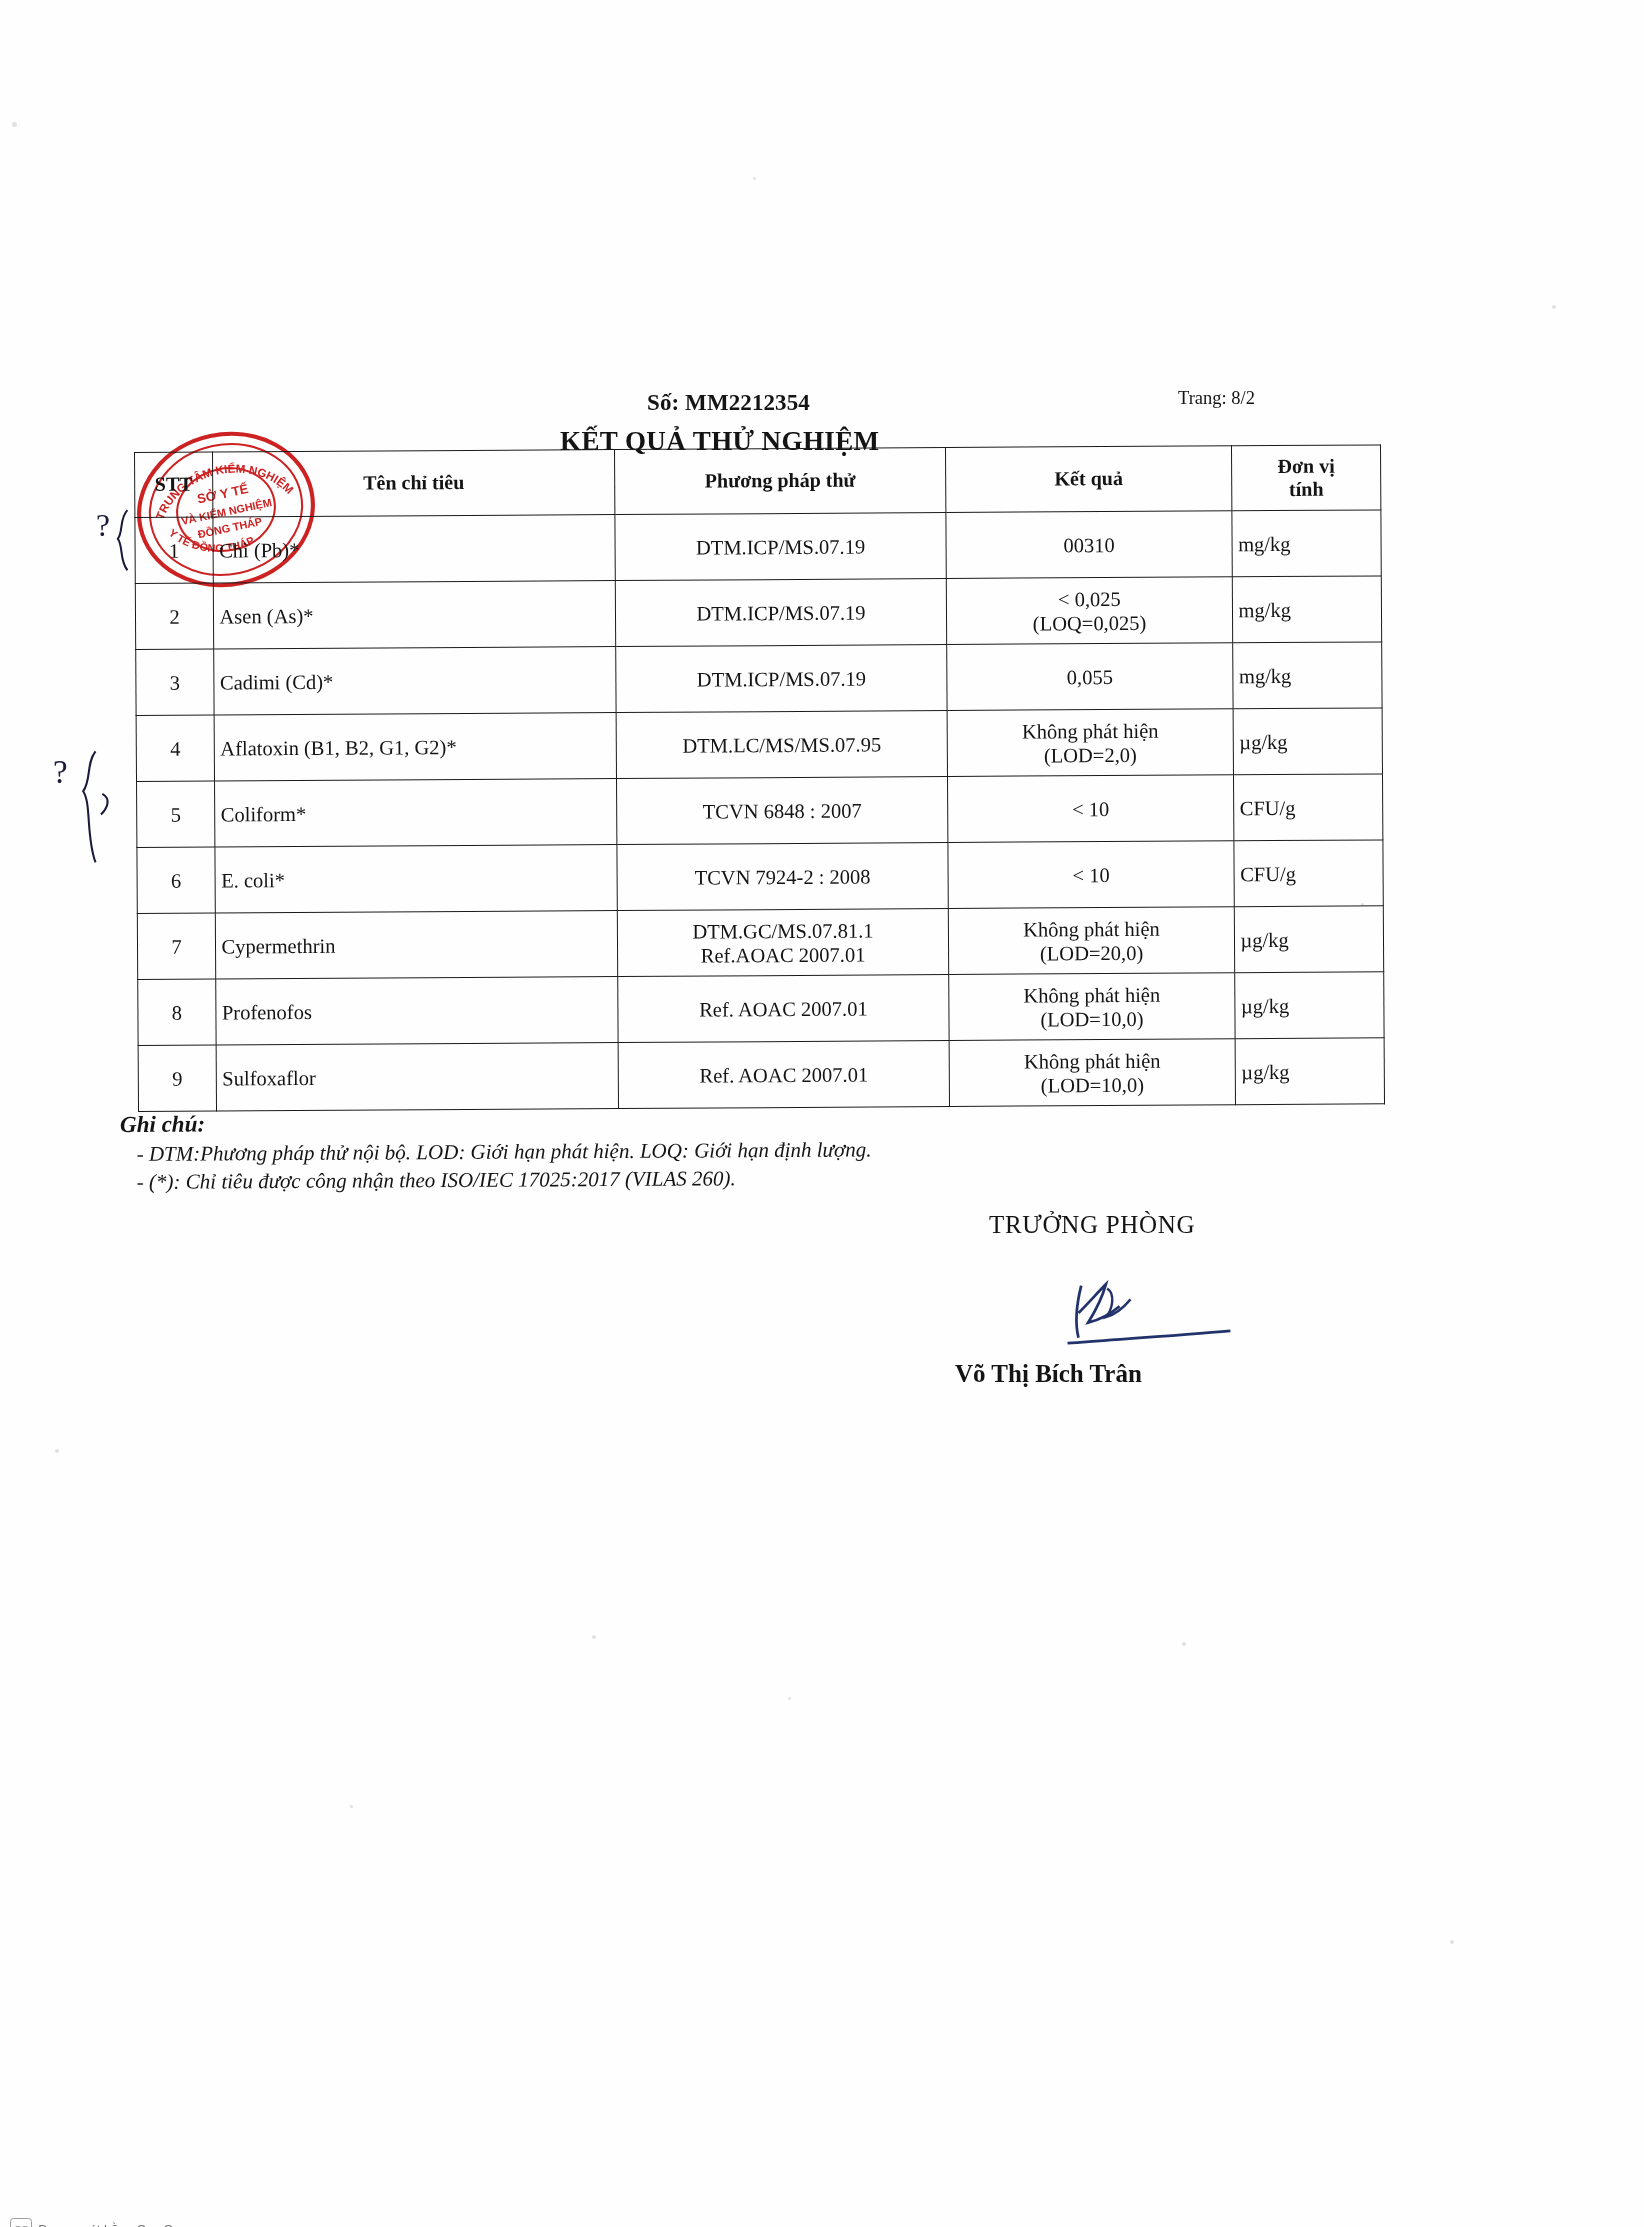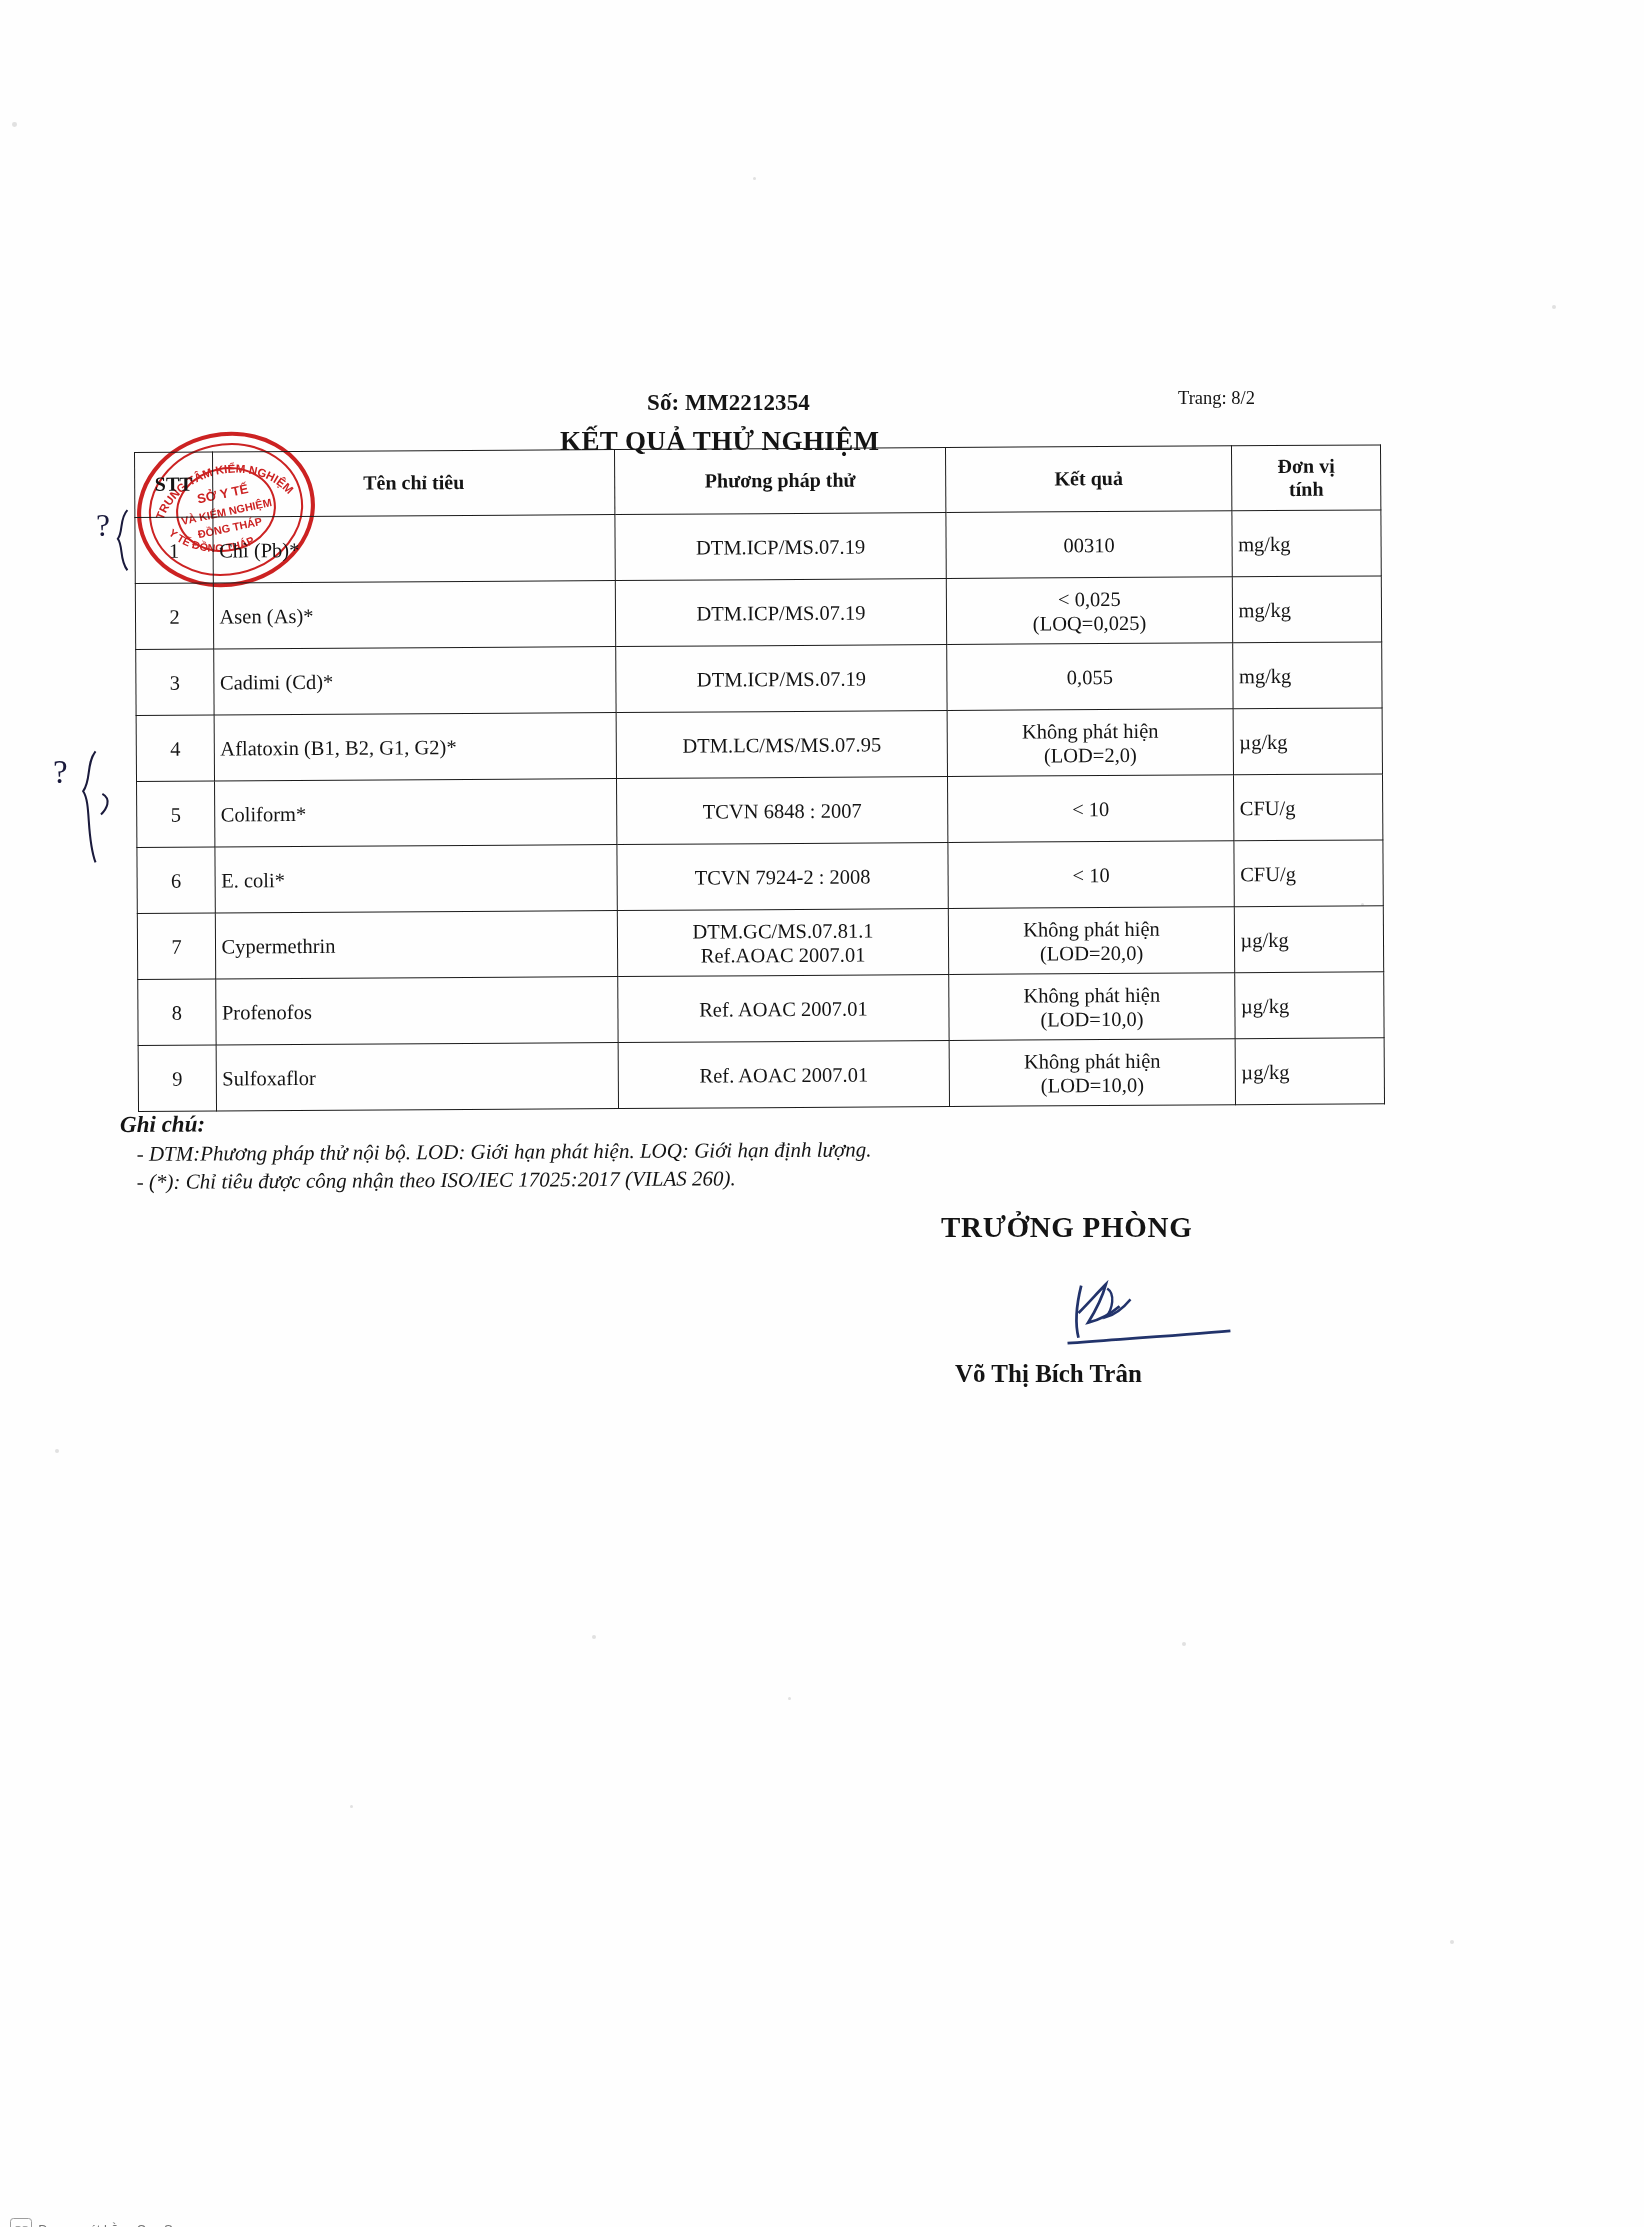--- a/index.html
+++ b/index.html
@@ -111,24 +111,24 @@
   }
   #notes .note-line {
     font-size: 21px;
     margin: 2.7px 0 2.7px 16.4px;
     white-space: nowrap;
   }
 
   
   #sig-title {
     position: absolute;
-    left: 941px;
+    left: 989px;
     top: 1211px;
-    font-size: 29px;
-    font-weight: bold;
+    font-size: 25px;
+    font-weight: normal;
     letter-spacing: 0.7px;
     white-space: nowrap;
   }
   #sig-name {
     position: absolute;
     left: 955px;
     top: 1360px;
     font-size: 25px;
     font-weight: bold;
     white-space: nowrap;

